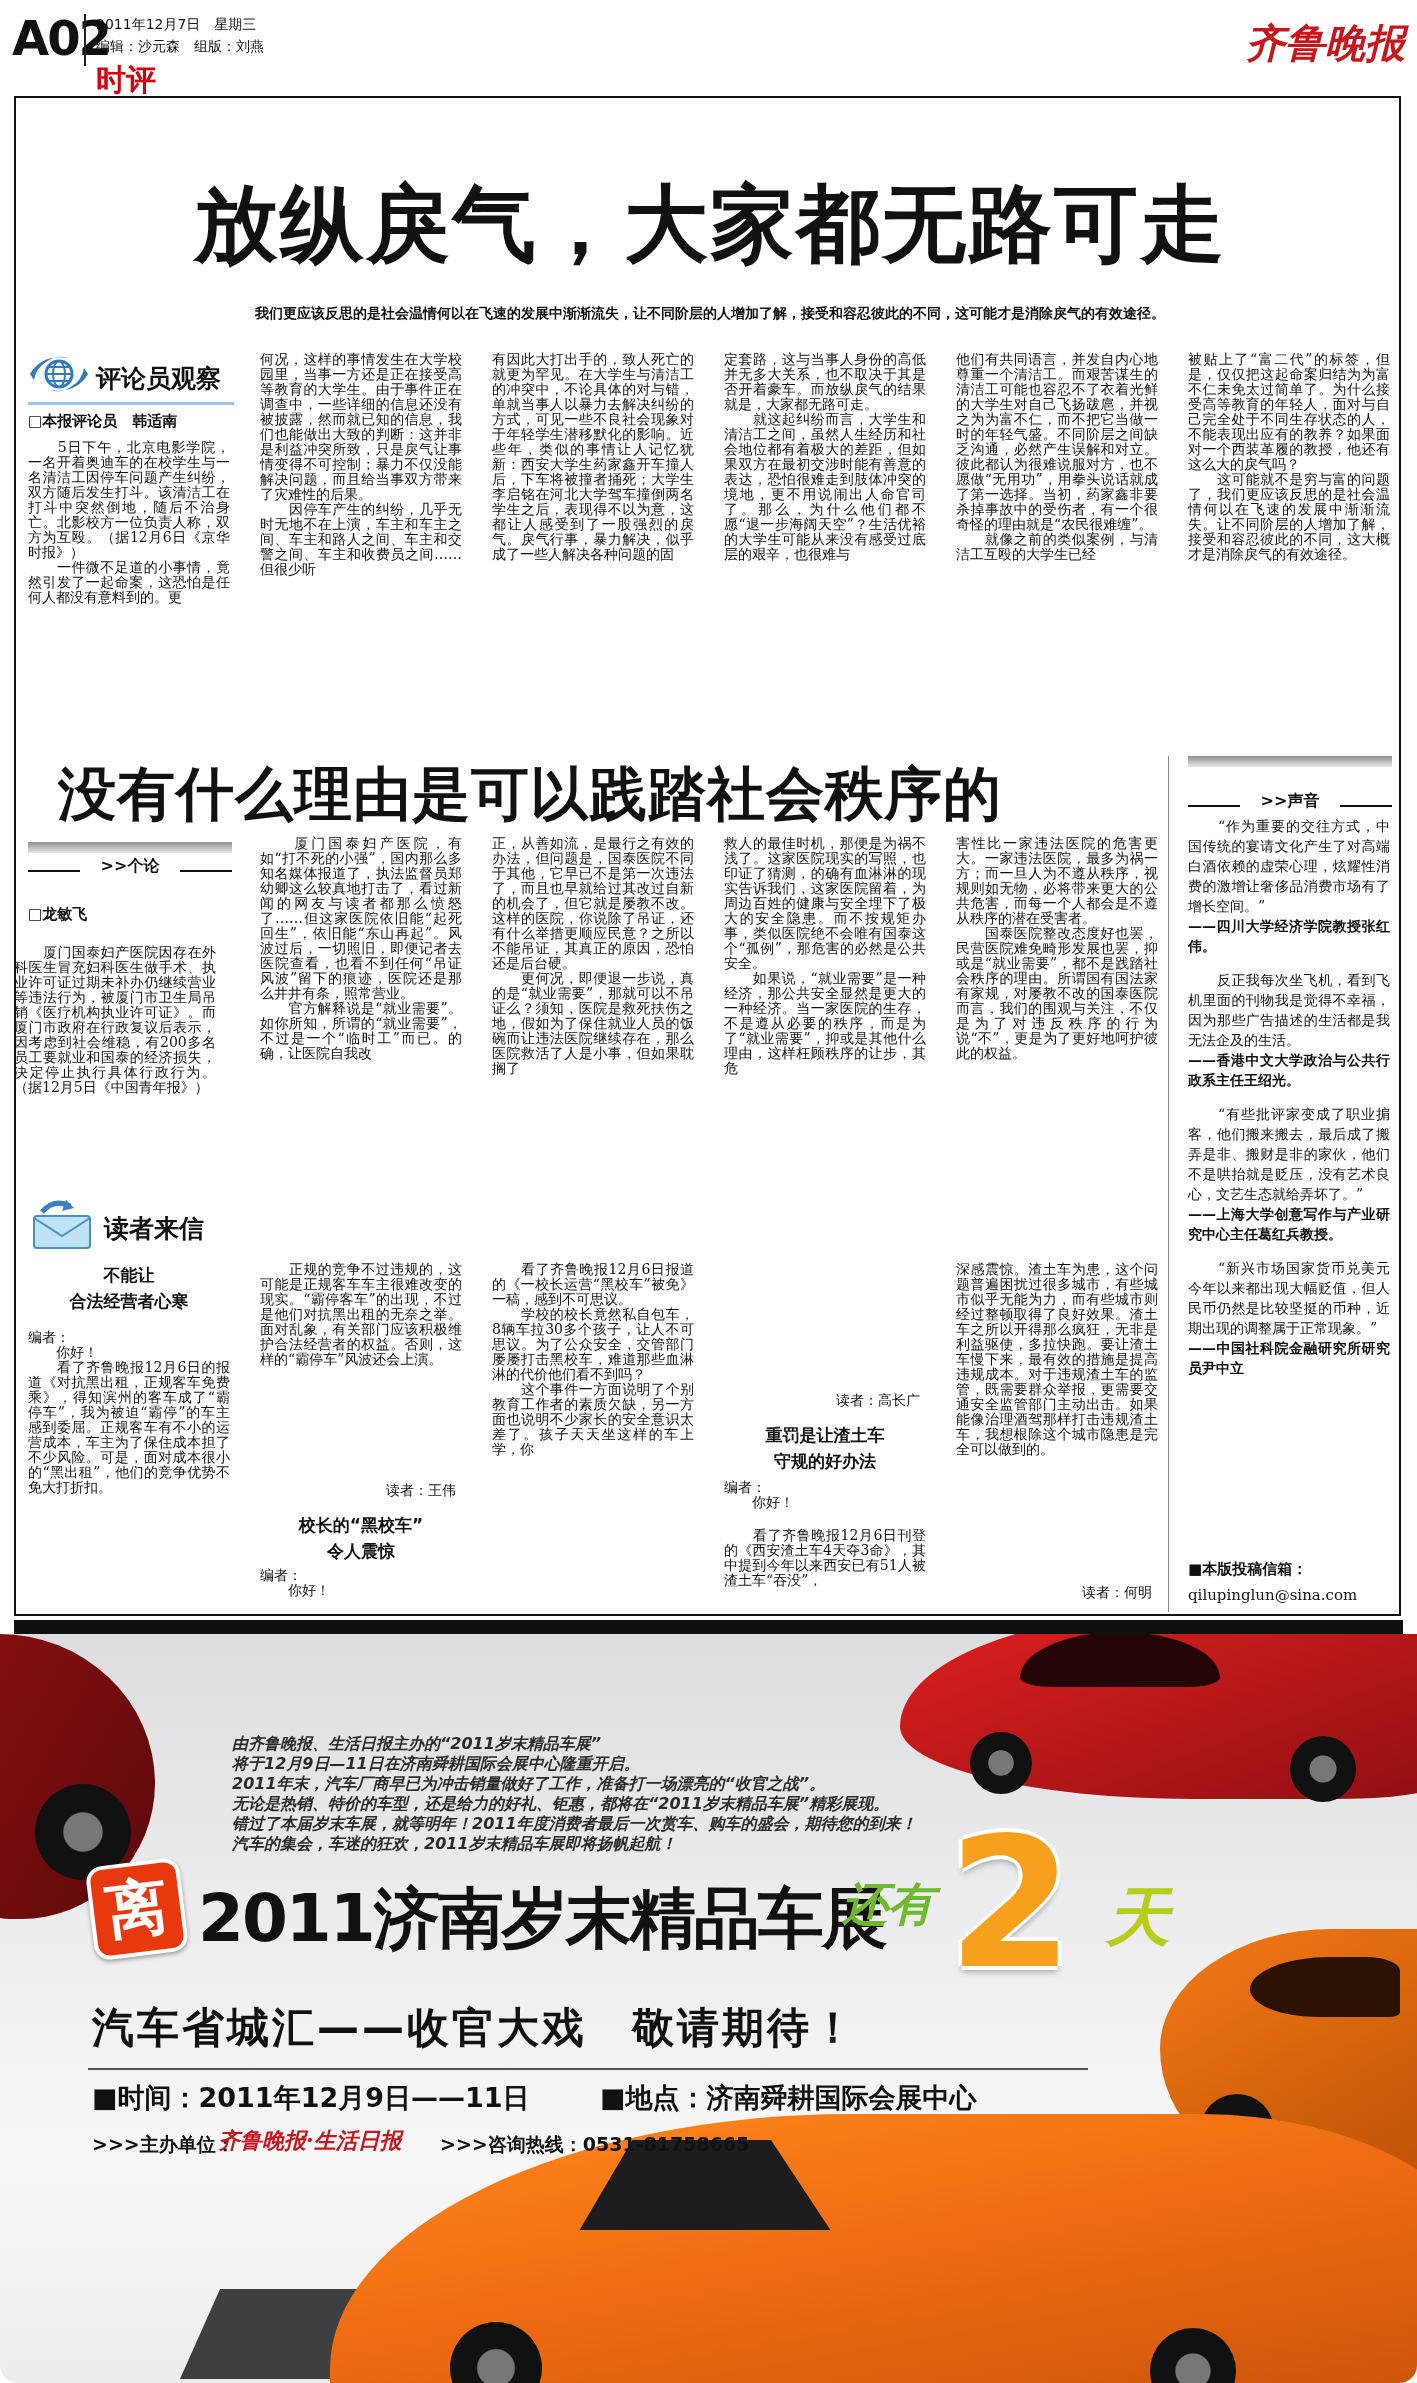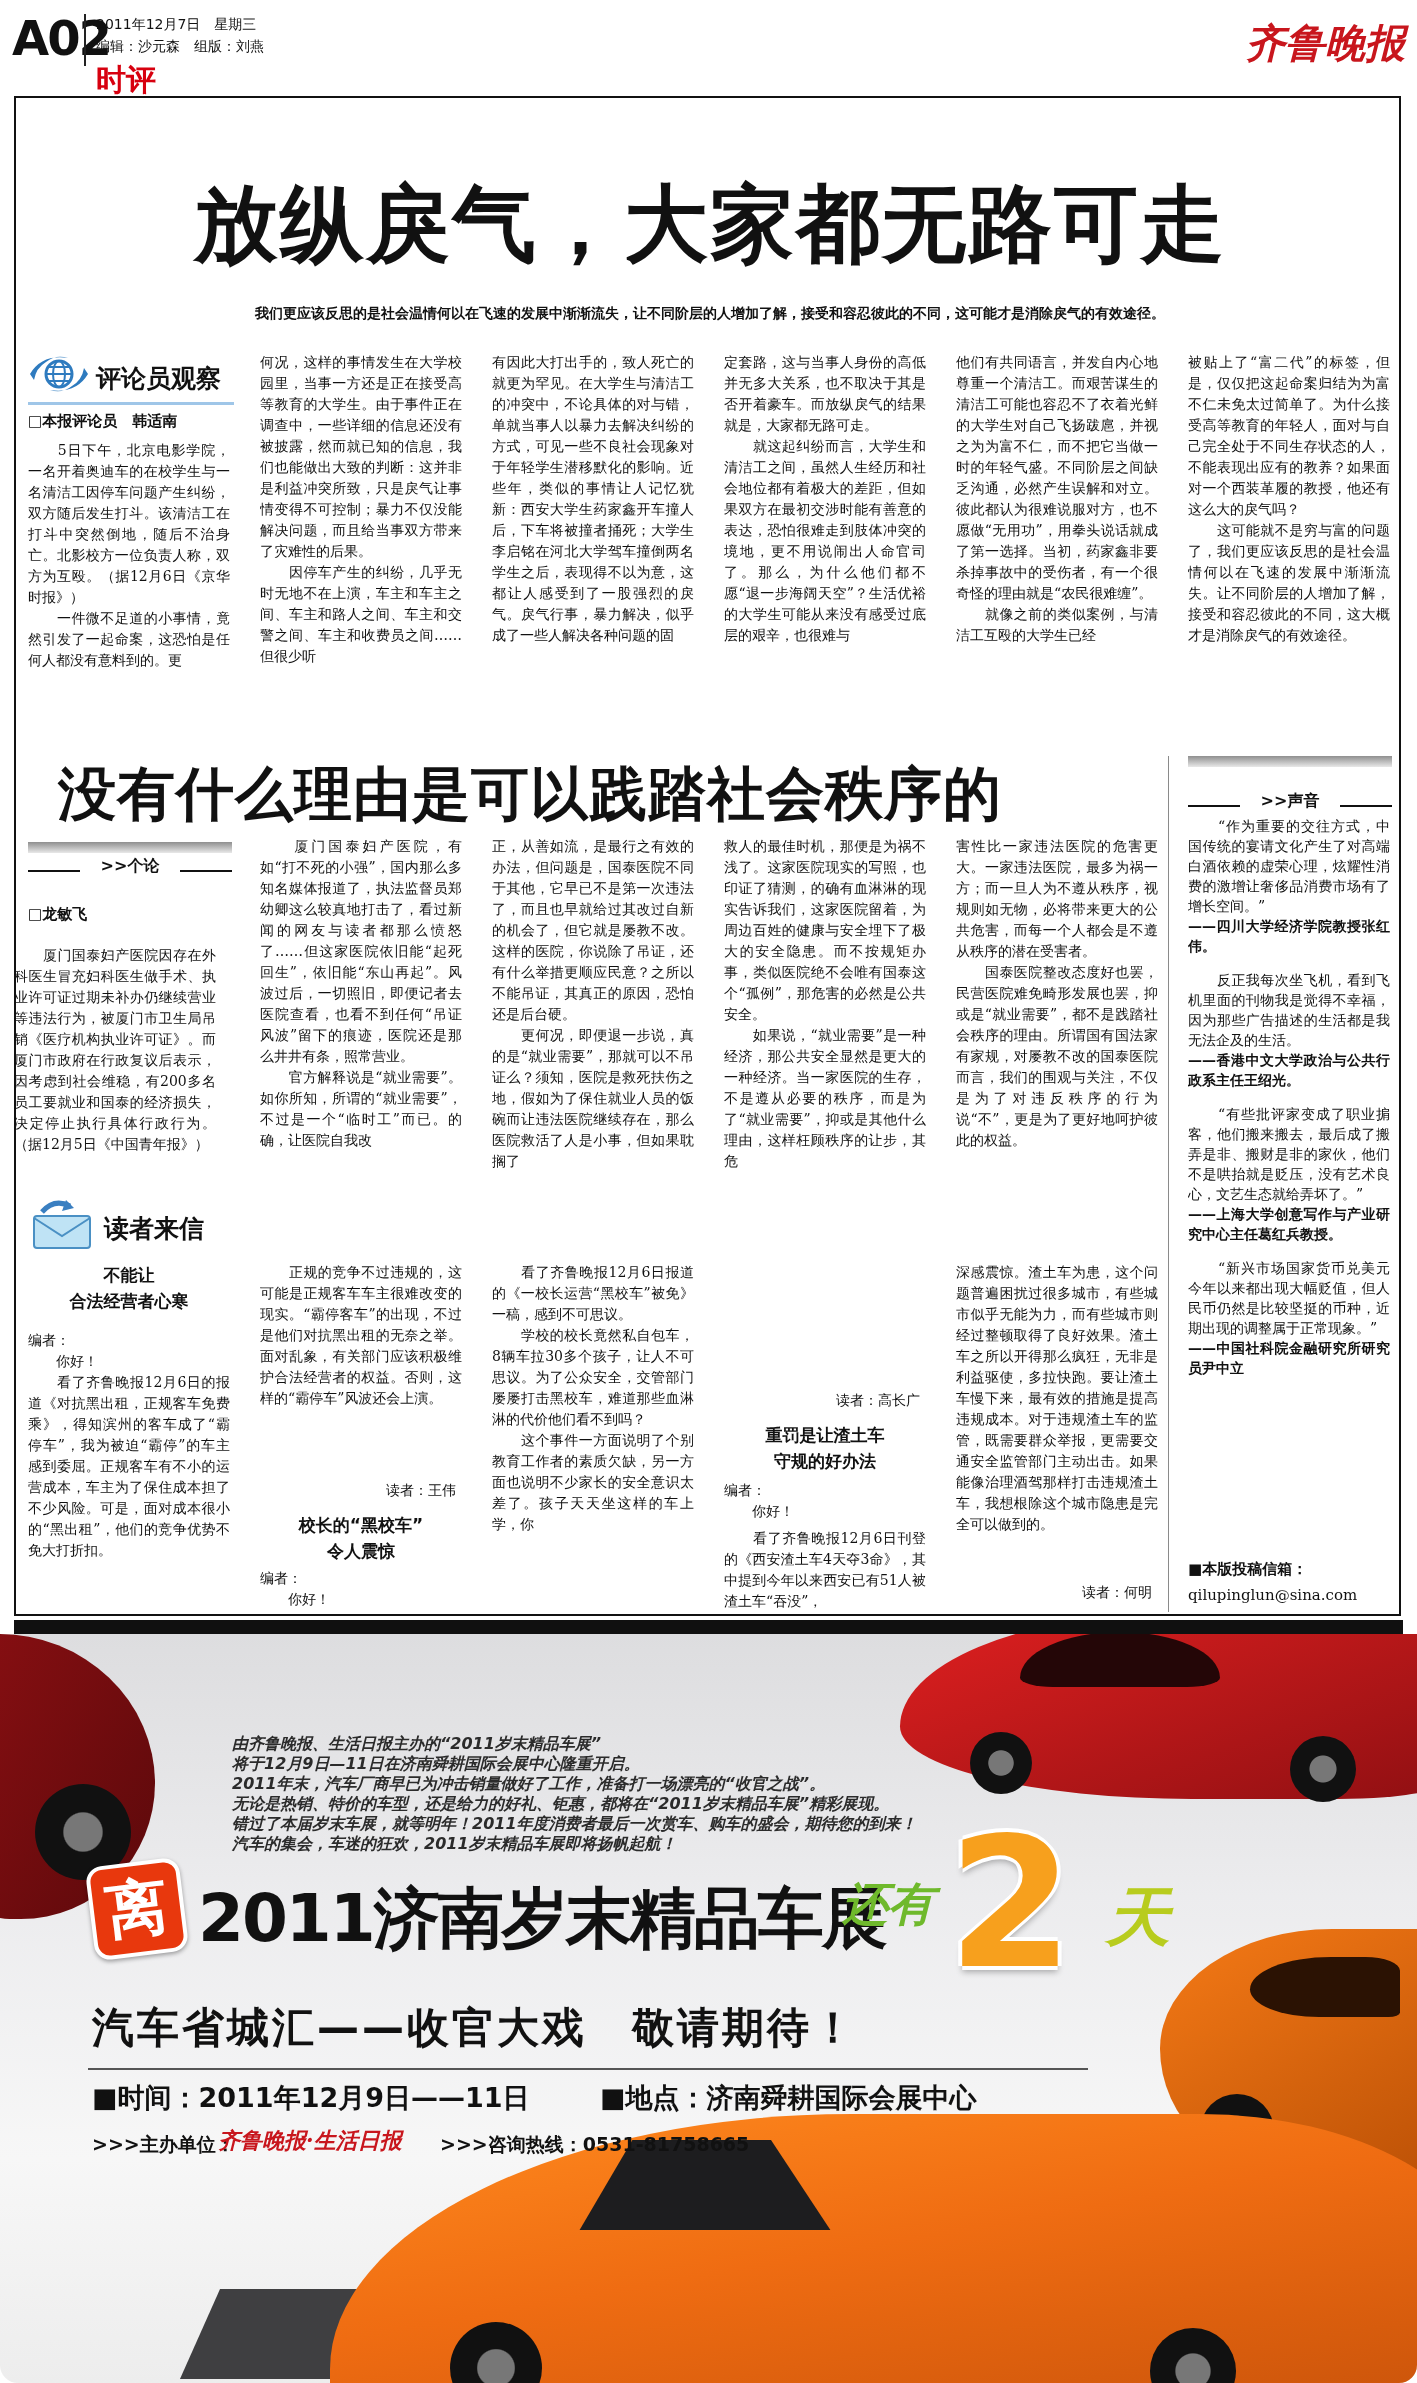--- a/index.html
+++ b/index.html
@@ -18,21 +18,21 @@
   
   .frame{left:14px;top:96px;width:1387px;height:1520px;border:2px solid #111;box-sizing:border-box;}
   .blackband{left:14px;top:1620px;width:1389px;height:14px;background:#101010;}
   
   .hl1{left:90px;top:178px;width:1240px;text-align:center;font-size:84px;font-weight:900;
        letter-spacing:2px;line-height:1.1;white-space:nowrap;}
   .deck{left:110px;top:305px;width:1200px;text-align:center;font-size:14px;font-weight:700;}
   .obs-label{left:96px;top:362px;font-size:25px;font-weight:900;}
   .obs-rule{left:28px;top:402px;width:206px;height:3px;background:#9fc6e8;}
   .byline{font-size:15px;font-weight:700;}
-  .col{width:202px;font-size:14px;line-height:21px;text-align:justify;white-space:pre-line;
+  .col{width:202px;font-size:14px;line-height:15px;text-align:justify;white-space:pre-line;
        overflow:hidden;}
   
   .gbar{width:204px;height:11px;background:linear-gradient(180deg,#8f8f8f,#e8e8e8);}
   .bracket{width:204px;text-align:center;font-size:16px;font-weight:900;position:relative;}
   .bracket:before,.bracket:after{content:"";position:absolute;top:14px;height:2px;background:#111;width:52px;}
   .bracket:before{left:0;}
   .bracket:after{right:0;}
   .hl2{left:58px;top:756px;width:1060px;font-size:58px;font-weight:900;letter-spacing:1px;white-space:nowrap;}
   .vrule{left:1168px;top:756px;width:1px;height:856px;background:#8a8a8a;}
   .quote{margin-bottom:14px;}

